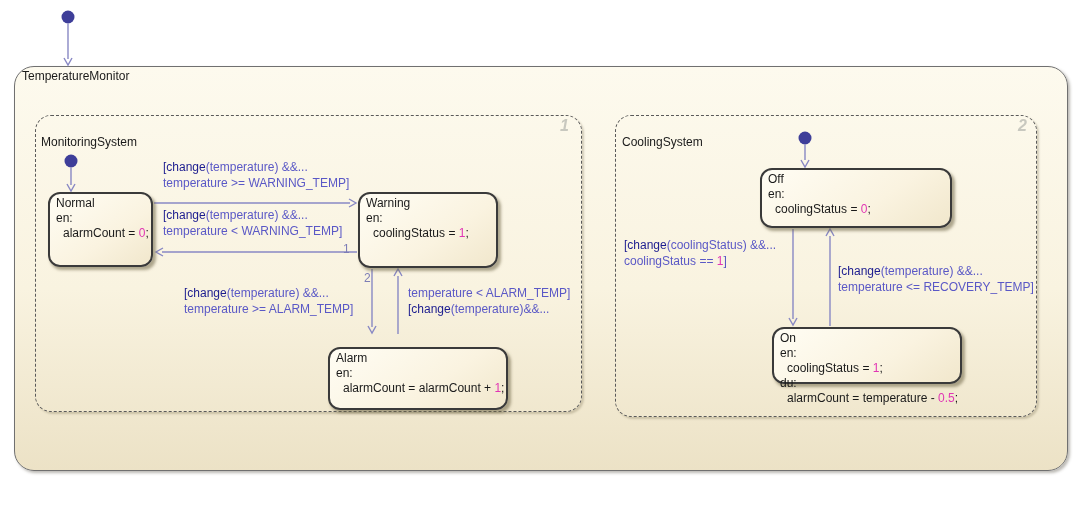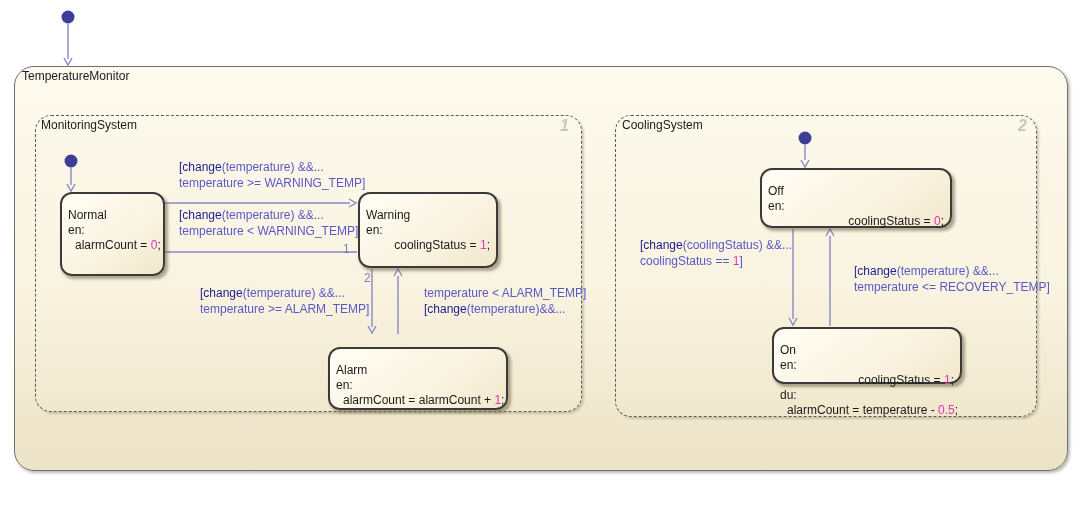--- a/index.html
+++ b/index.html
@@ -19,37 +19,37 @@
   .chart-title{
     position:absolute;left:22px;top:69px;font-size:12px;color:#1a1a1a;white-space:nowrap;
   }
   
   .region{
     position:absolute;border:1.6px dashed #5a5a5a;border-radius:16px;
     box-shadow:2px 2px 2px rgba(120,110,80,0.30);
     box-sizing:border-box;background:transparent;
   }
   .rlabel{
-    position:absolute;font-size:12px;color:#1a1a1a;white-space:nowrap;
+    position:absolute;font-size:12px;color:#1a1a1a;white-space:nowrap;margin-top:17px;
   }
   .rorder{
     position:absolute;font-size:16px;font-weight:bold;font-style:italic;color:#c8c8bf;
   }
   
   .state{
     position:absolute;border:2px solid #3a3a3a;border-radius:12px;
     background:linear-gradient(145deg,#fffdf4 0%,#faf3e0 60%,#f1e7cc 100%);
     box-shadow:2.5px 3px 3px rgba(110,100,70,0.55);
-    box-sizing:border-box;padding:14px 6px 0 6px;
+    box-sizing:border-box;padding:2px 6px 0 6px;
   }
   .sline{font-size:12px;line-height:15px;color:#1a1a1a;white-space:nowrap;}
-  .act{padding-left:7px;text-align:right;}
+  .act{padding-left:7px;}
   .lit{color:#e135b4;}
   
-  .tlabel{position:absolute;white-space:nowrap;margin-left:16px;}
+  .tlabel{position:absolute;white-space:nowrap;}
   .tline{font-size:12px;line-height:15.5px;}
   .kw{color:#1c1c8f;}
   .cond{color:#5a58c6;}
   .torder{
     position:absolute;font-size:12px;color:#7d7db6;white-space:nowrap;
   }
   svg.connectors{position:absolute;left:0;top:0;pointer-events:none;}
   svg.connectors .hit{pointer-events:all;}
 </style>
 </head>
@@ -112,21 +112,21 @@
       <path d="M826,236 L830,229 L834,236" fill="none" stroke="#8888c4" stroke-width="1.4"></path>
     </g>
   </svg>
 
   <div class="chart-title">TemperatureMonitor</div>
   <div class="rlabel" style="left:41px;top:118px">MonitoringSystem</div>
   <div class="rorder" style="left:560px;top:117px">1</div>
   <div class="rlabel" style="left:622px;top:118px">CoolingSystem</div>
   <div class="rorder" style="left:1018px;top:117px">2</div>
 
-  <div class="state" style="left:60px;top:192px;width:105px;height:84px">
+  <div class="state" style="left:48px;top:192px;width:105px;height:75px">
     <div class="sline">Normal</div>
     <div class="sline">en:</div>
     <div class="sline act"><span>alarmCount = </span><span class="lit">0</span><span>;</span></div>
   </div>
 
   <div class="state" style="left:358px;top:192px;width:140px;height:76px">
     <div class="sline">Warning</div>
     <div class="sline">en:</div>
     <div class="sline act"><span>coolingStatus = </span><span class="lit">1</span><span>;</span></div>
   </div>

